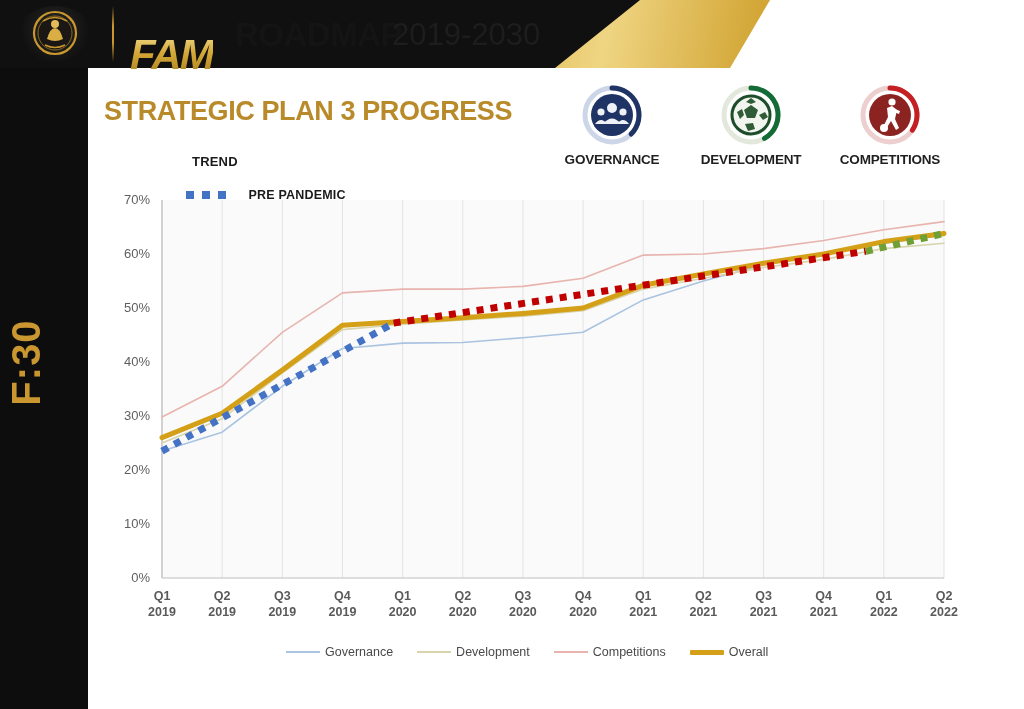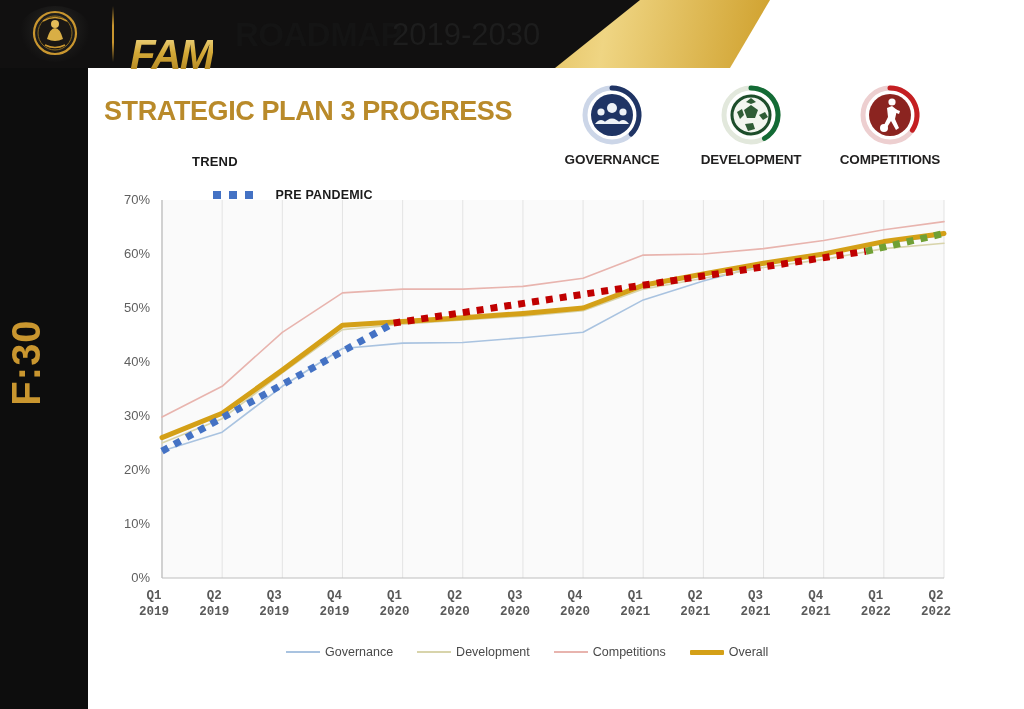--- a/index.html
+++ b/index.html
@@ -99,40 +99,40 @@
     letter-spacing:-0.2px;
     font-family:"Liberation Sans", sans-serif;
   }
 
   
   #trend-title{
     position:absolute;left:192px;top:154px;
     font-size:13px;font-weight:700;color:#1b1b1b;
     letter-spacing:0.2px;
   }
-  .trend-row{position:absolute;left:213px;height:14px;}
+  .trend-row{position:absolute;left:186px;height:14px;}
   #trend-row-0{top:185px;}
   #trend-row-1{top:216px;}
   #trend-row-2{top:247px;}
   .trend-swatch{
     display:inline-block;width:42px;height:8px;vertical-align:middle;
   }
   .trend-text{
     display:inline-block;margin-left:16px;vertical-align:middle;
     font-size:12.5px;font-weight:700;color:#1b1b1b;letter-spacing:0.2px;
   }
 
   
   #chart-wrap{
     position:absolute;left:104px;top:190px;width:860px;height:400px;
   }
   #chart-svg{display:block;}
 
   
-  #x-axis{position:absolute;left:154px;top:588px;width:780px;height:44px;font-family:Liberation Mono, monospace;}
+  #x-axis{position:absolute;left:162px;top:588px;width:780px;height:44px;}
   .xtick{
     position:absolute;width:60px;text-align:center;
     font-size:12.5px;font-weight:700;color:#5a5a5a;line-height:16px;
   }
   .xtick span{display:block;}
 
   
   #bottom-legend{
     position:absolute;left:286px;top:642px;height:20px;
     display:flex;align-items:center;gap:24px;

